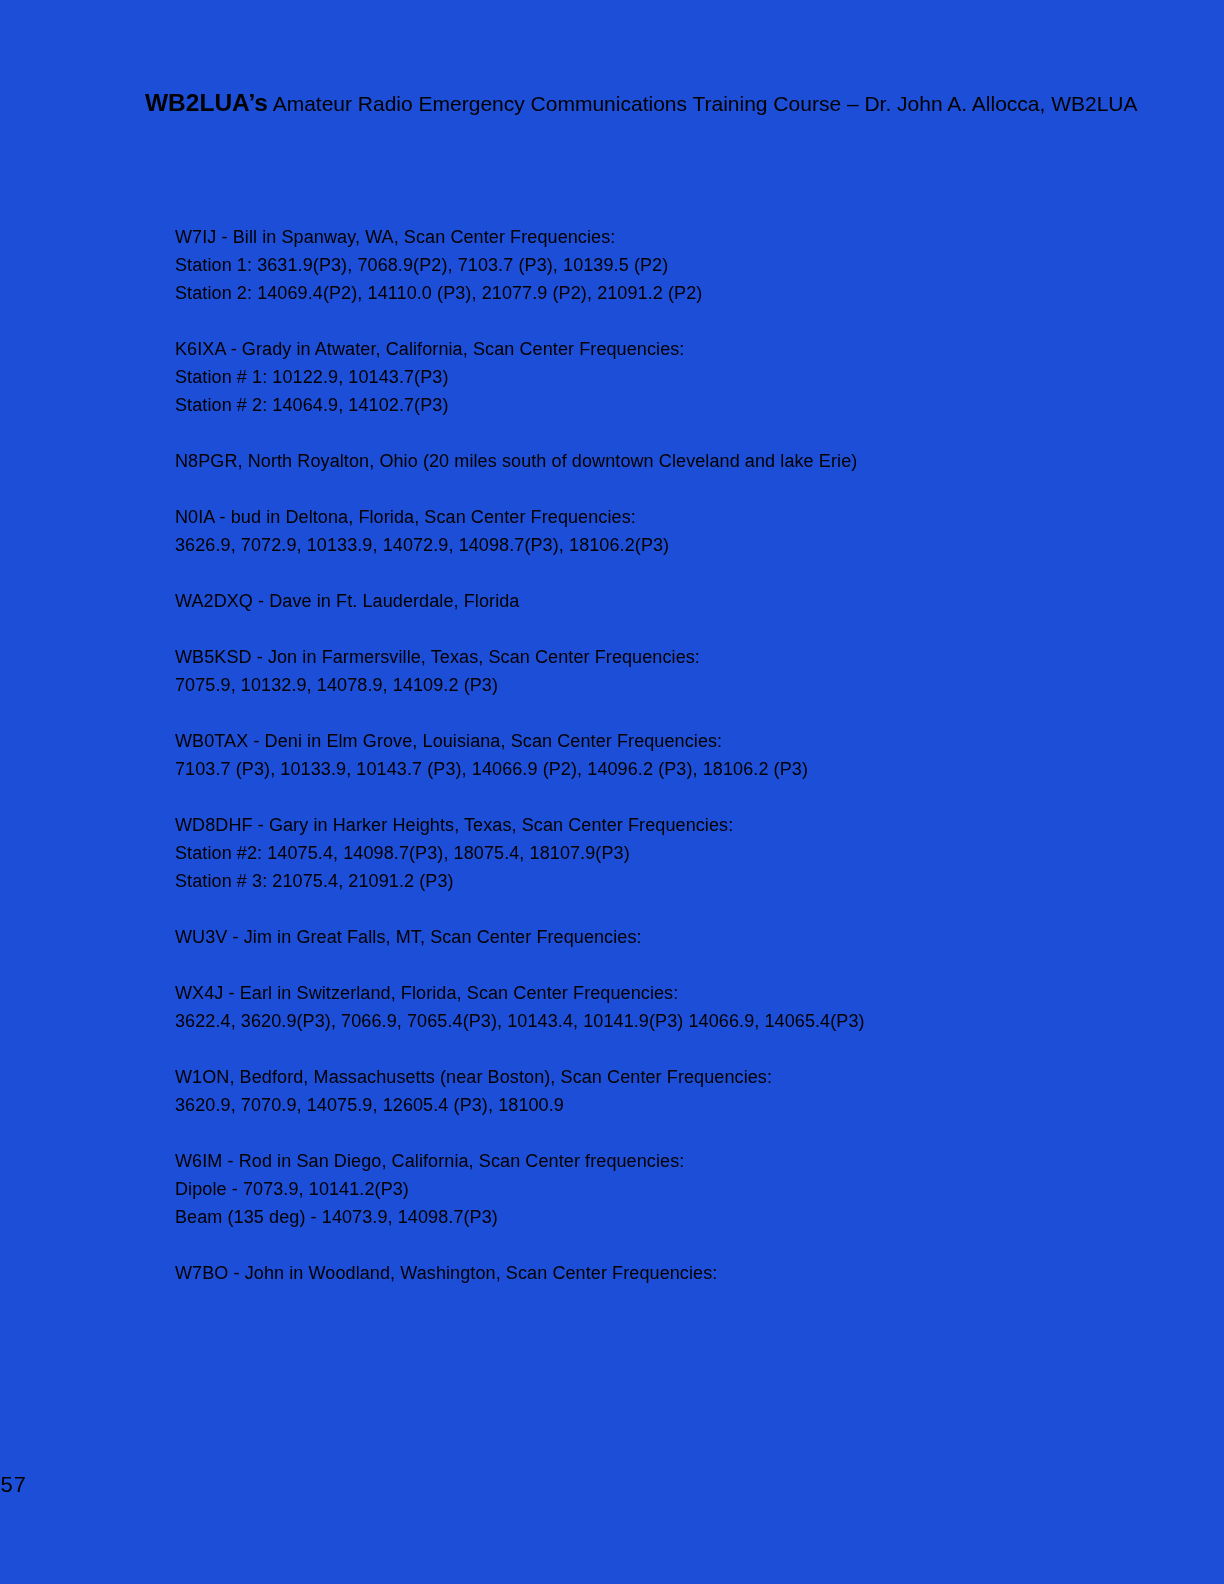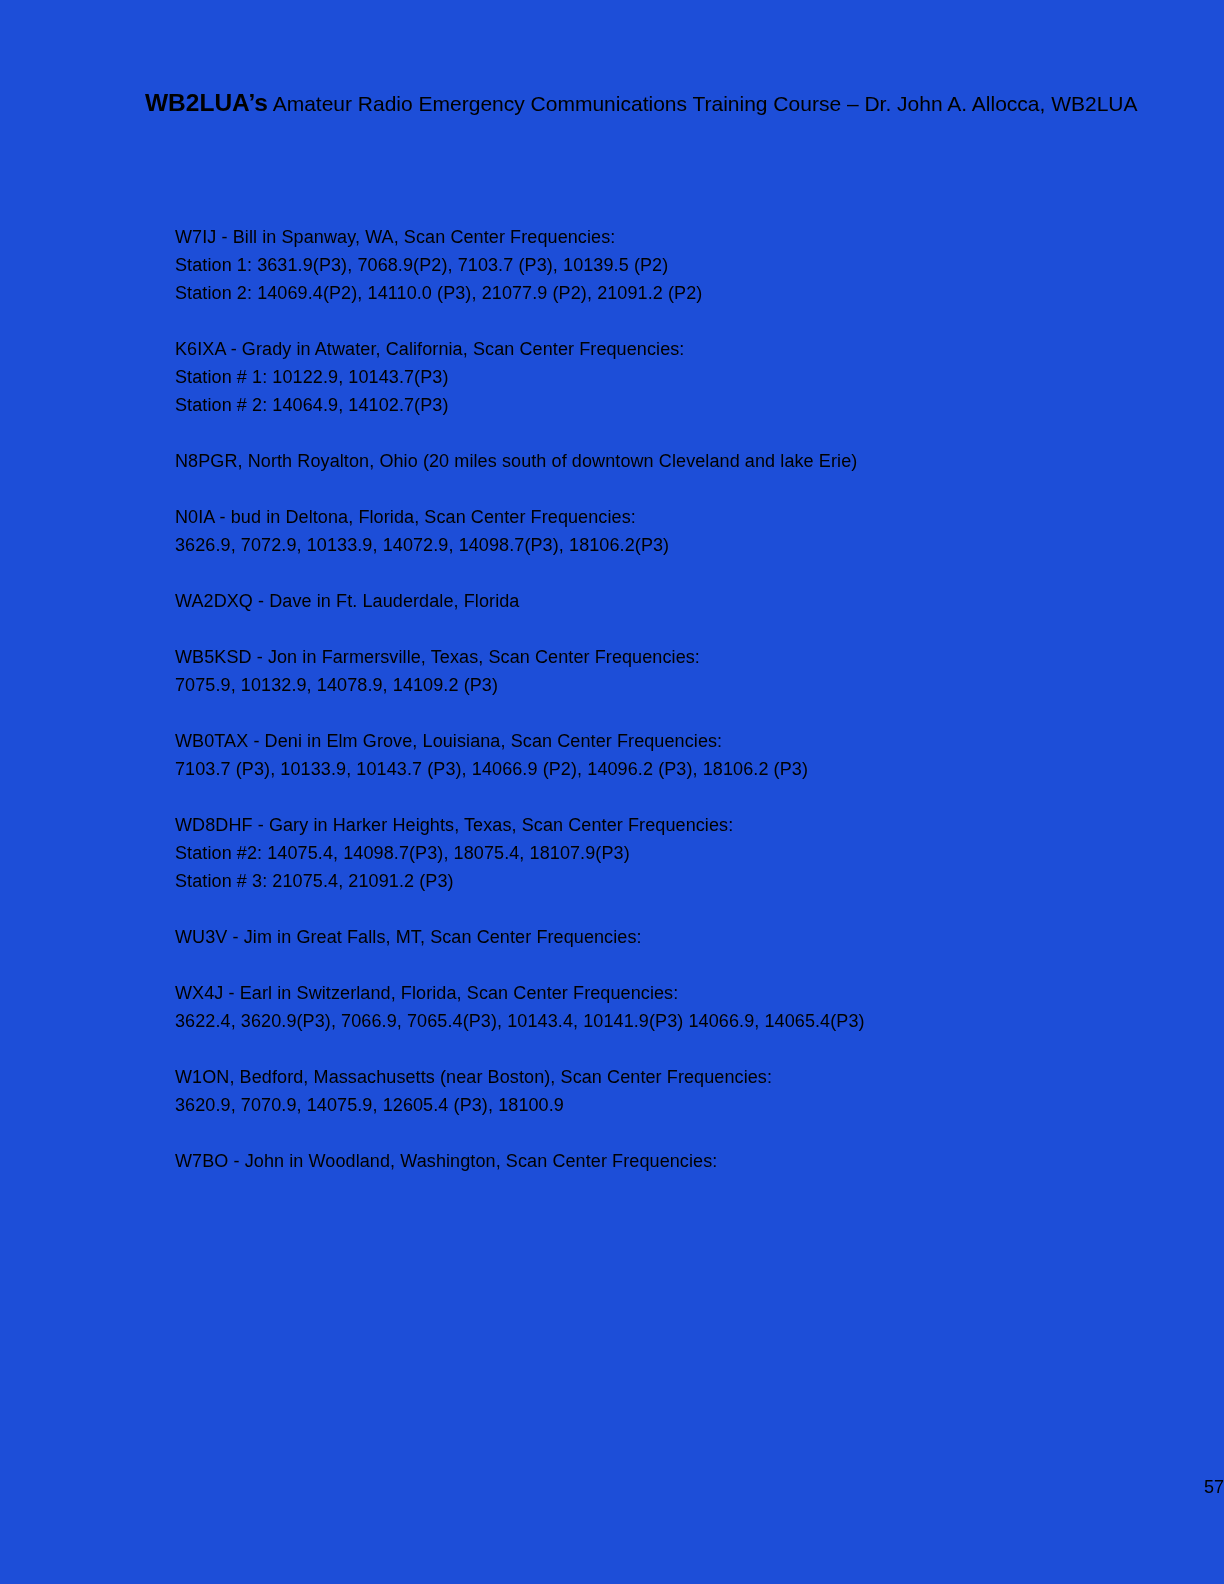--- a/index.html
+++ b/index.html
@@ -53,23 +53,24 @@
     margin: 0;
     padding: 0;
     white-space: nowrap;
     letter-spacing: 0.1px;
   }
   .page-number {
     position: absolute;
     top: 1474px;
     left: 0;
     width: 100%;
-    text-align: right;
-    font-size: 18px;
+    text-align: left;
+    font-size: 22px;
     line-height: 26px;
+    font-family: Liberation Mono, monospace;
   }
 </style>
 </head>
 <body>
 
 <div class="page">
 
   <div class="doc-header">
     <span class="hdr-bold">WB2LUA’s</span><span class="hdr-rest"> Amateur Radio Emergency Communications Training Course – Dr. John A. Allocca, WB2LUA</span>
   </div>
@@ -125,20 +126,25 @@
     <div class="entry">
       <p>WX4J - Earl in Switzerland, Florida, Scan Center Frequencies:</p>
       <p>3622.4, 3620.9(P3), 7066.9, 7065.4(P3), 10143.4, 10141.9(P3) 14066.9, 14065.4(P3)</p>
     </div>
 
     <div class="entry">
       <p>W1ON, Bedford, Massachusetts (near Boston), Scan Center Frequencies:</p>
       <p>3620.9, 7070.9, 14075.9, 12605.4 (P3), 18100.9</p>
     </div>
 
+    <div class="entry">
+      <p>W6IM - Rod in San Diego, California, Scan Center frequencies:</p>
+      <p>Dipole - 7073.9, 10141.2(P3)</p>
+      <p>Beam (135 deg) - 14073.9, 14098.7(P3)</p>
+    </div>
 
     <div class="entry">
       <p>W7BO - John in Woodland, Washington, Scan Center Frequencies:</p>
     </div>
 
   </div>
 
   <div class="page-number">57</div>
 
 </div>

